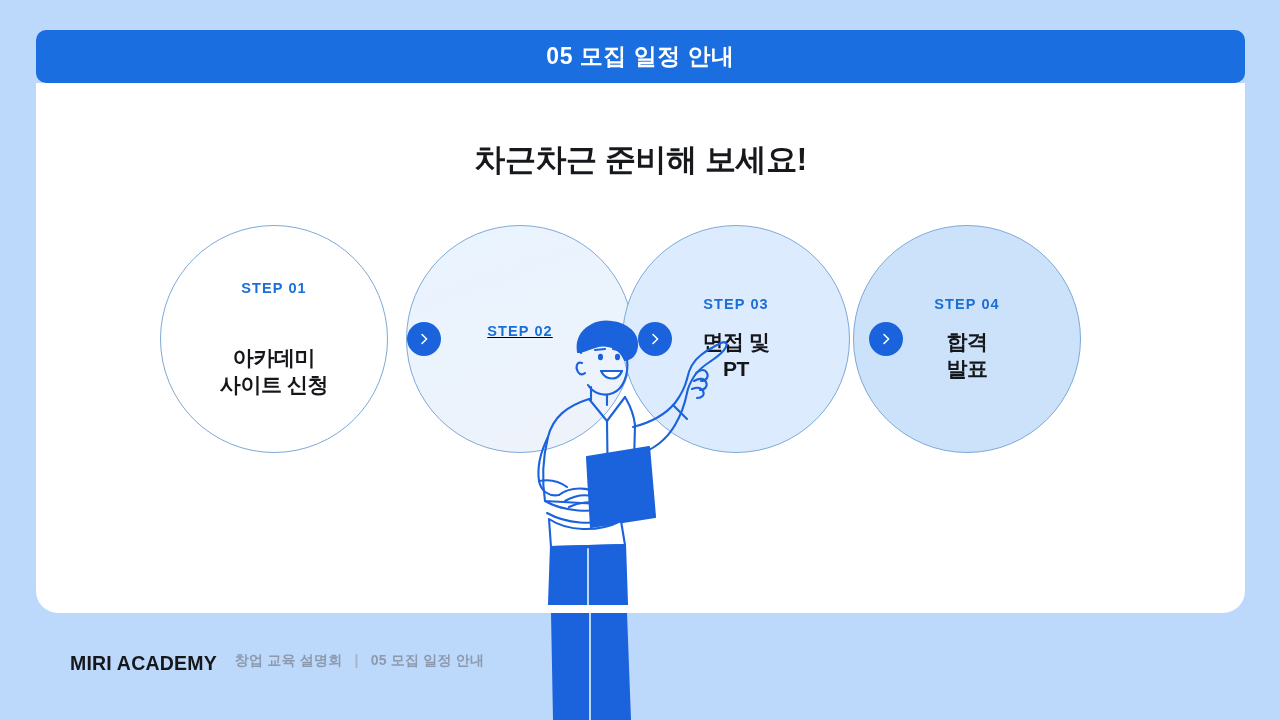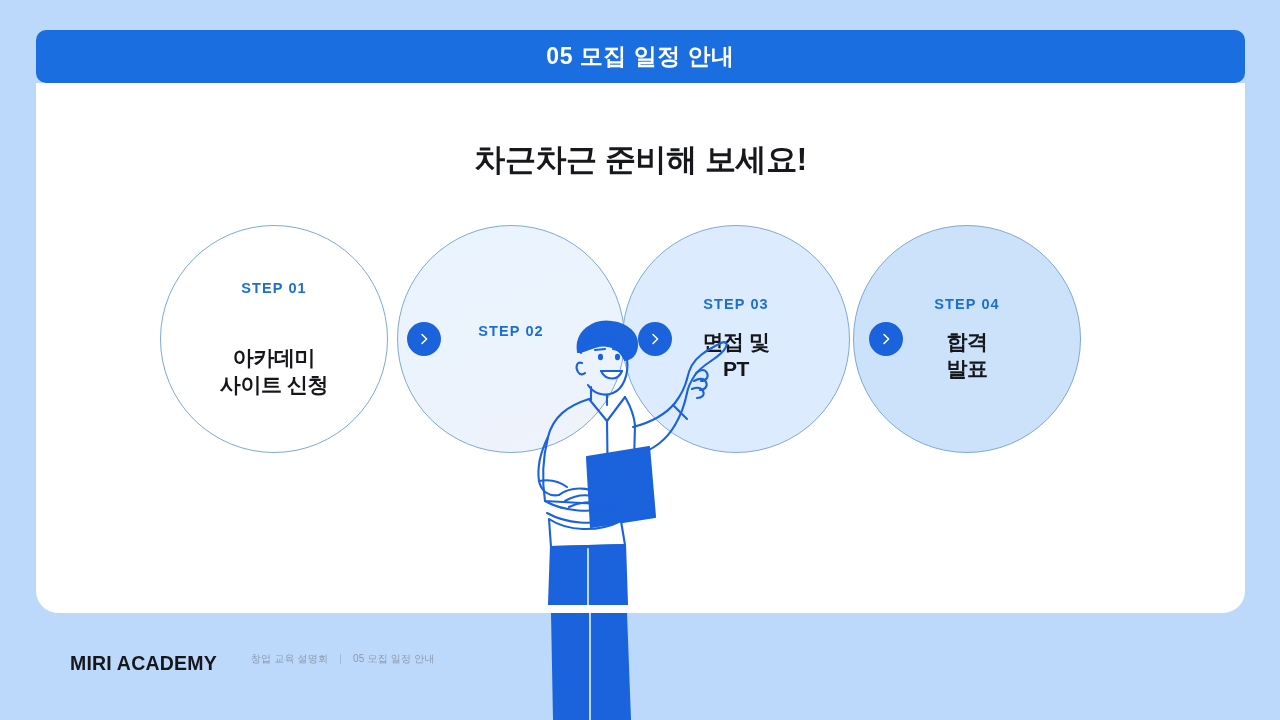--- a/index.html
+++ b/index.html
@@ -86,21 +86,21 @@
     height: 228px;
     border-radius: 50%;
     display: flex;
     flex-direction: column;
     align-items: center;
     justify-content: center;
     box-sizing: border-box;
     border: 1px solid #7ea9d8;
   }
   .step-circle.s1 { left: 0px;   background: #ffffff; gap: 32px; }
-  .step-circle.s2 { left: 237px; background: linear-gradient(160deg, #e9f4fe 0%, #eef2fb 100%); }
+  .step-circle.s2 { left: 246px; background: linear-gradient(160deg, #e9f4fe 0%, #eef2fb 100%); text-decoration: underline; }
   .step-circle.s3 { left: 462px; background: #dcebfd; }
   .step-circle.s4 { left: 693px; background: #cce2fa; }
 
   .step-label {
     font-size: 14.5px;
     font-weight: bold;
     color: #1b6ed6;
     letter-spacing: 1.1px;
     margin-bottom: 17px;
   }
@@ -159,24 +159,25 @@
     align-items: flex-start;
     height: 26px;
   }
   .footer-brand {
     font-size: 19.5px;
     font-weight: bold;
     color: #16171b;
     letter-spacing: 0.2px;
   }
   .footer-meta {
-    margin-left: 34px;
-    font-size: 10px;
+    margin-left: 18px;
+    font-size: 14px;
     color: #8d9aad;
     letter-spacing: 0.2px;
+    font-weight: bold;
   }
   .footer-sep {
     margin: 0 8px;
     color: #a6b3c6;
   }
 </style>
 </head>
 <body>
 
 <div class="slide">

